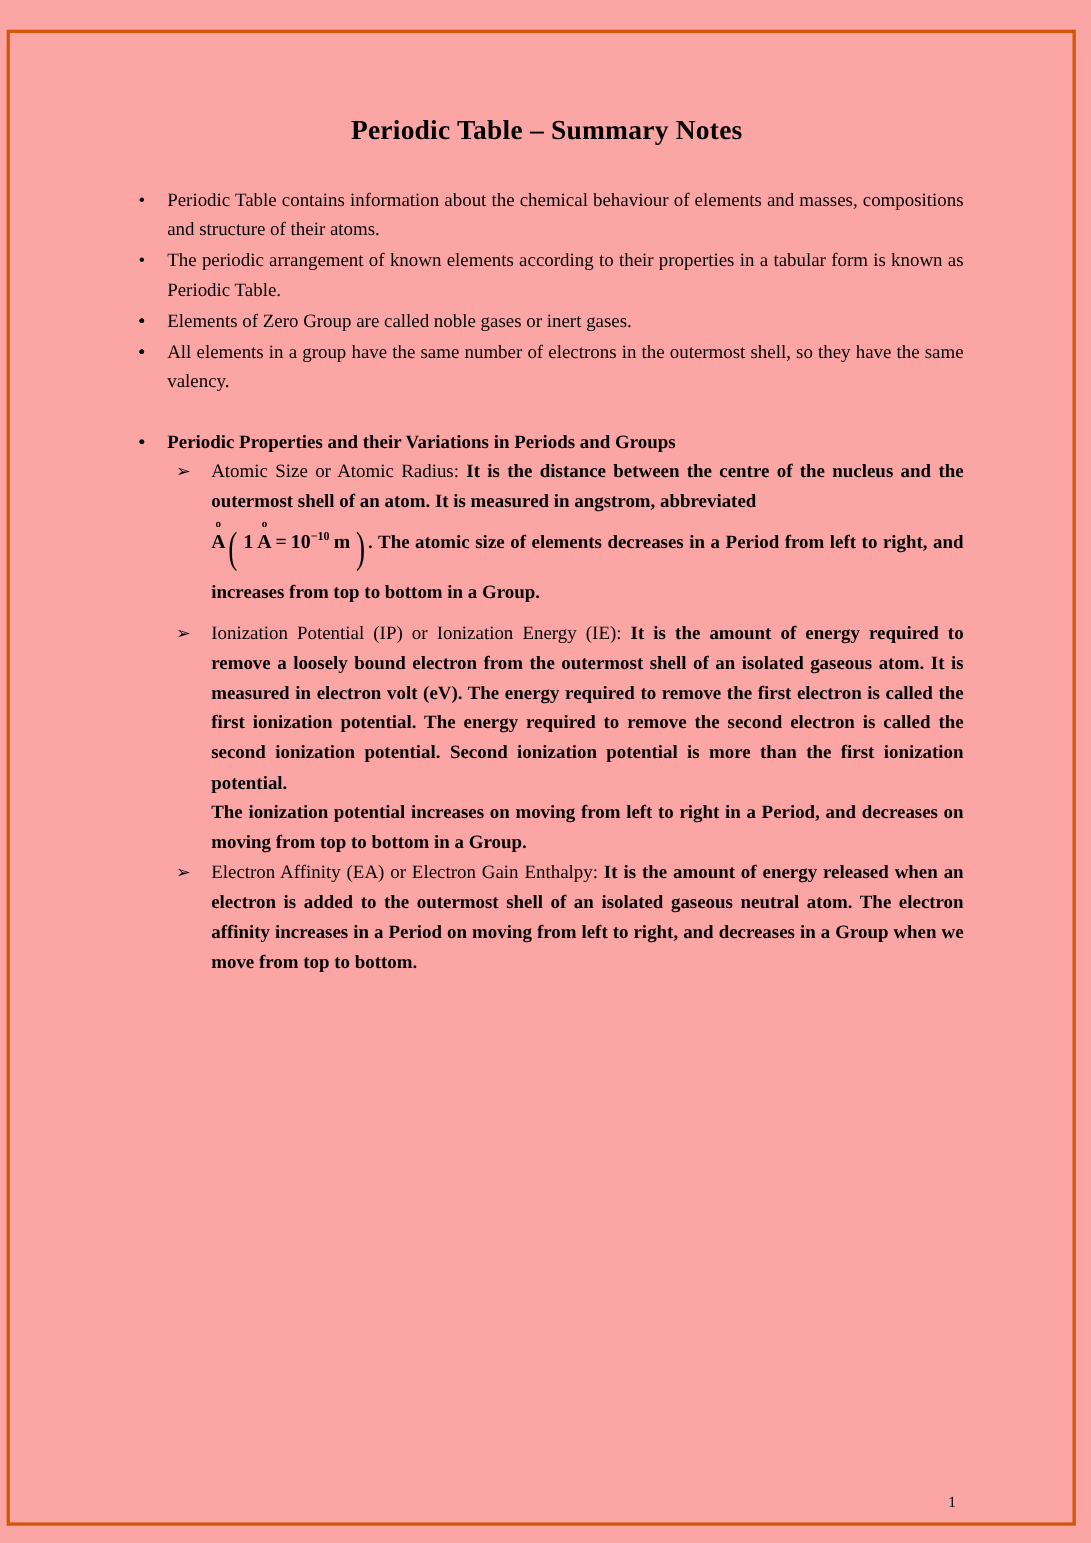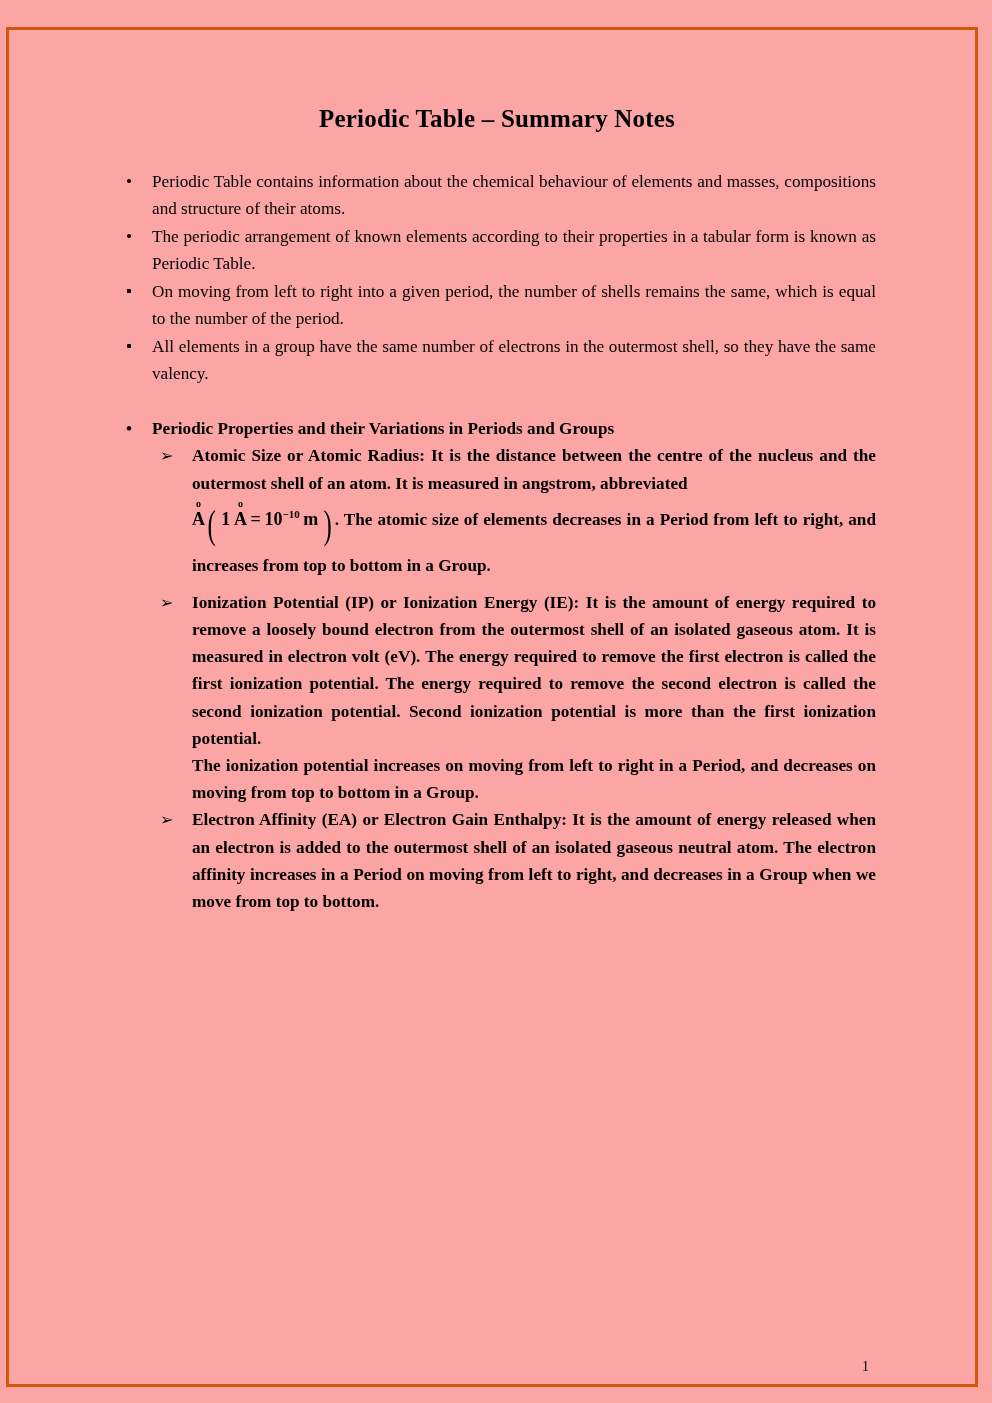--- a/index.html
+++ b/index.html
@@ -96,21 +96,21 @@
   }
   ul.level2 > li > .arrow-mark {
     position: absolute;
     left: 8px;
     top: 0;
     font-size: 16px;
     line-height: 27.2px;
     font-family: "DejaVu Sans", sans-serif;
   }
   .lead {
-    font-weight: bold;
+    font-weight: normal;
   }
   .spacer-block {
     height: 27px;
   }
   .para-cont {
     display: block;
     text-align: justify;
     text-justify: inter-word;
   }
 
@@ -201,25 +201,25 @@
       <li>
         <span class="bullet-mark">•</span>
       </li>
 
       <li>
         <span class="bullet-mark">•</span>
       </li>
 
       <li>
         <span class="bullet-mark">•</span>
-      </li>
-
-      <li>
-        <span class="bullet-mark">•</span>
-        <span>On moving from left to right into a given period, the number of shells remains the same, which is equal to the number of the period.</span>
+        <span>Elements of Zero Group are called noble gases or inert gases.</span>
+      </li>
+
+      <li>
+        <span class="bullet-mark">•</span>
       </li>
 
       <li>
         <span class="bullet-mark">•</span>
       </li>
 
       <li>
         <span class="bullet-mark">•</span>
       </li>
 

